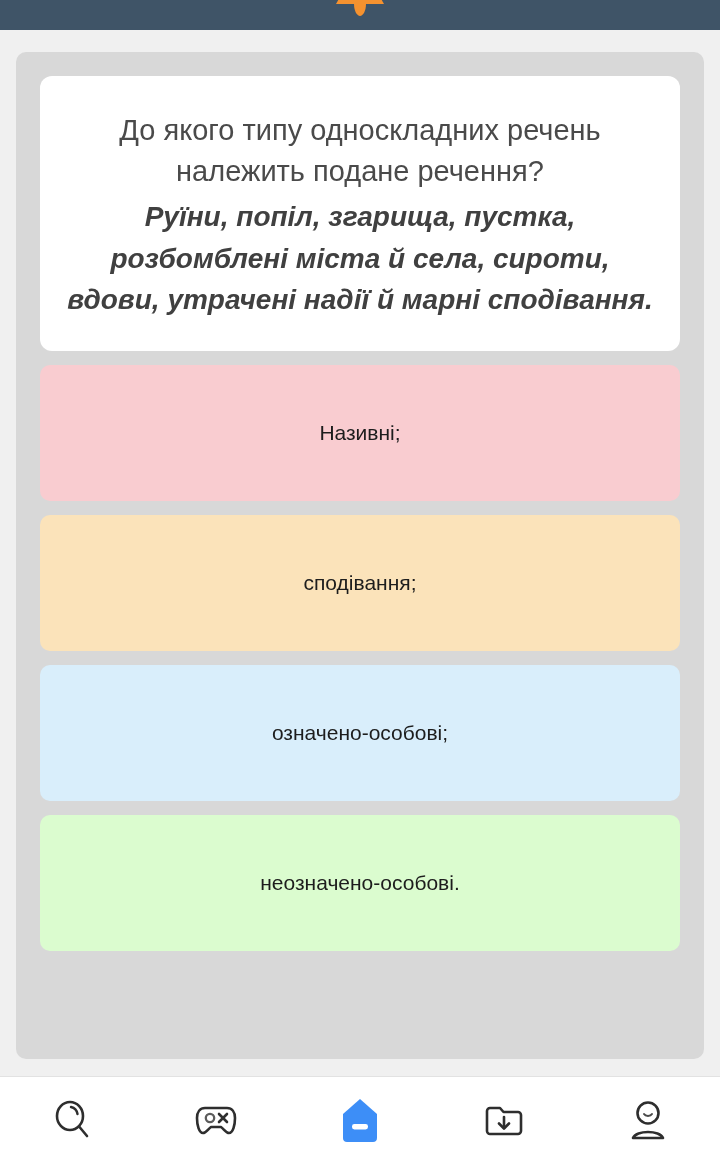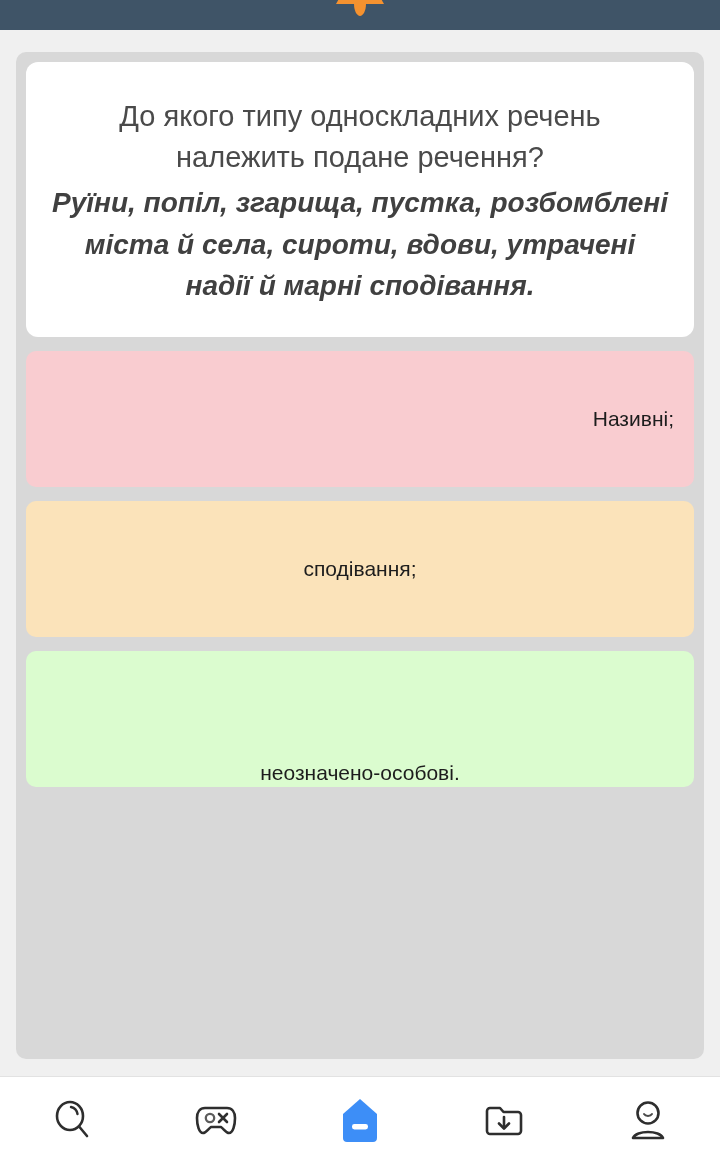--- a/index.html
+++ b/index.html
@@ -43,21 +43,21 @@
     overflow: hidden;
   }
   .panel {
     position: absolute;
     left: 16px;
     right: 16px;
     top: 22px;
     bottom: 18px;
     background: #d8d8d8;
     border-radius: 10px;
-    padding: 10px;
+    padding: 24px;
     box-sizing: border-box;
   }
 
   
   .question-card {
     background: #ffffff;
     border-radius: 12px;
     padding: 34px 26px 30px 26px;
     box-sizing: border-box;
     text-align: center;
@@ -93,24 +93,24 @@
     box-sizing: border-box;
     padding: 0 20px;
   }
   .option:last-child { margin-bottom: 0; }
   .option-label {
     font-size: 21px;
     color: #1d1d1d;
     text-align: center;
     line-height: 1.3;
   }
-  .opt-a { background: #f9ccd0; justify-content: flex-end; }
+  .opt-a { background: #f9ccd0; }
   .opt-b { background: #fbe3ba; }
   .opt-c { background: #d9eefb; }
-  .opt-d { background: #dbfccf; align-items: flex-end; }
+  .opt-d { background: #dbfccf; }
 
   
   .navsep {
     position: absolute;
     left: 0;
     right: 0;
     bottom: 76px;
     height: 1px;
     background: #e2e2e2;
   }
@@ -155,20 +155,23 @@
       <span class="question-quote">Руїни, попіл, згарища, пустка, розбомблені міста й села, сироти, вдови, утрачені надії й марні сподівання.</span>
     </div>
 
     <div class="options">
       <div class="option opt-a">
         <span class="option-label">Називні;</span>
       </div>
       <div class="option opt-b">
         <span class="option-label">сподівання;</span>
       </div>
+      <div class="option opt-c">
+        <span class="option-label">означено-особові;</span>
+      </div>
       <div class="option opt-d">
         <span class="option-label">неозначено-особові.</span>
       </div>
     </div>
 
   </div>
 </div>
 
 <div class="navsep"></div>
 <div class="navbar">

